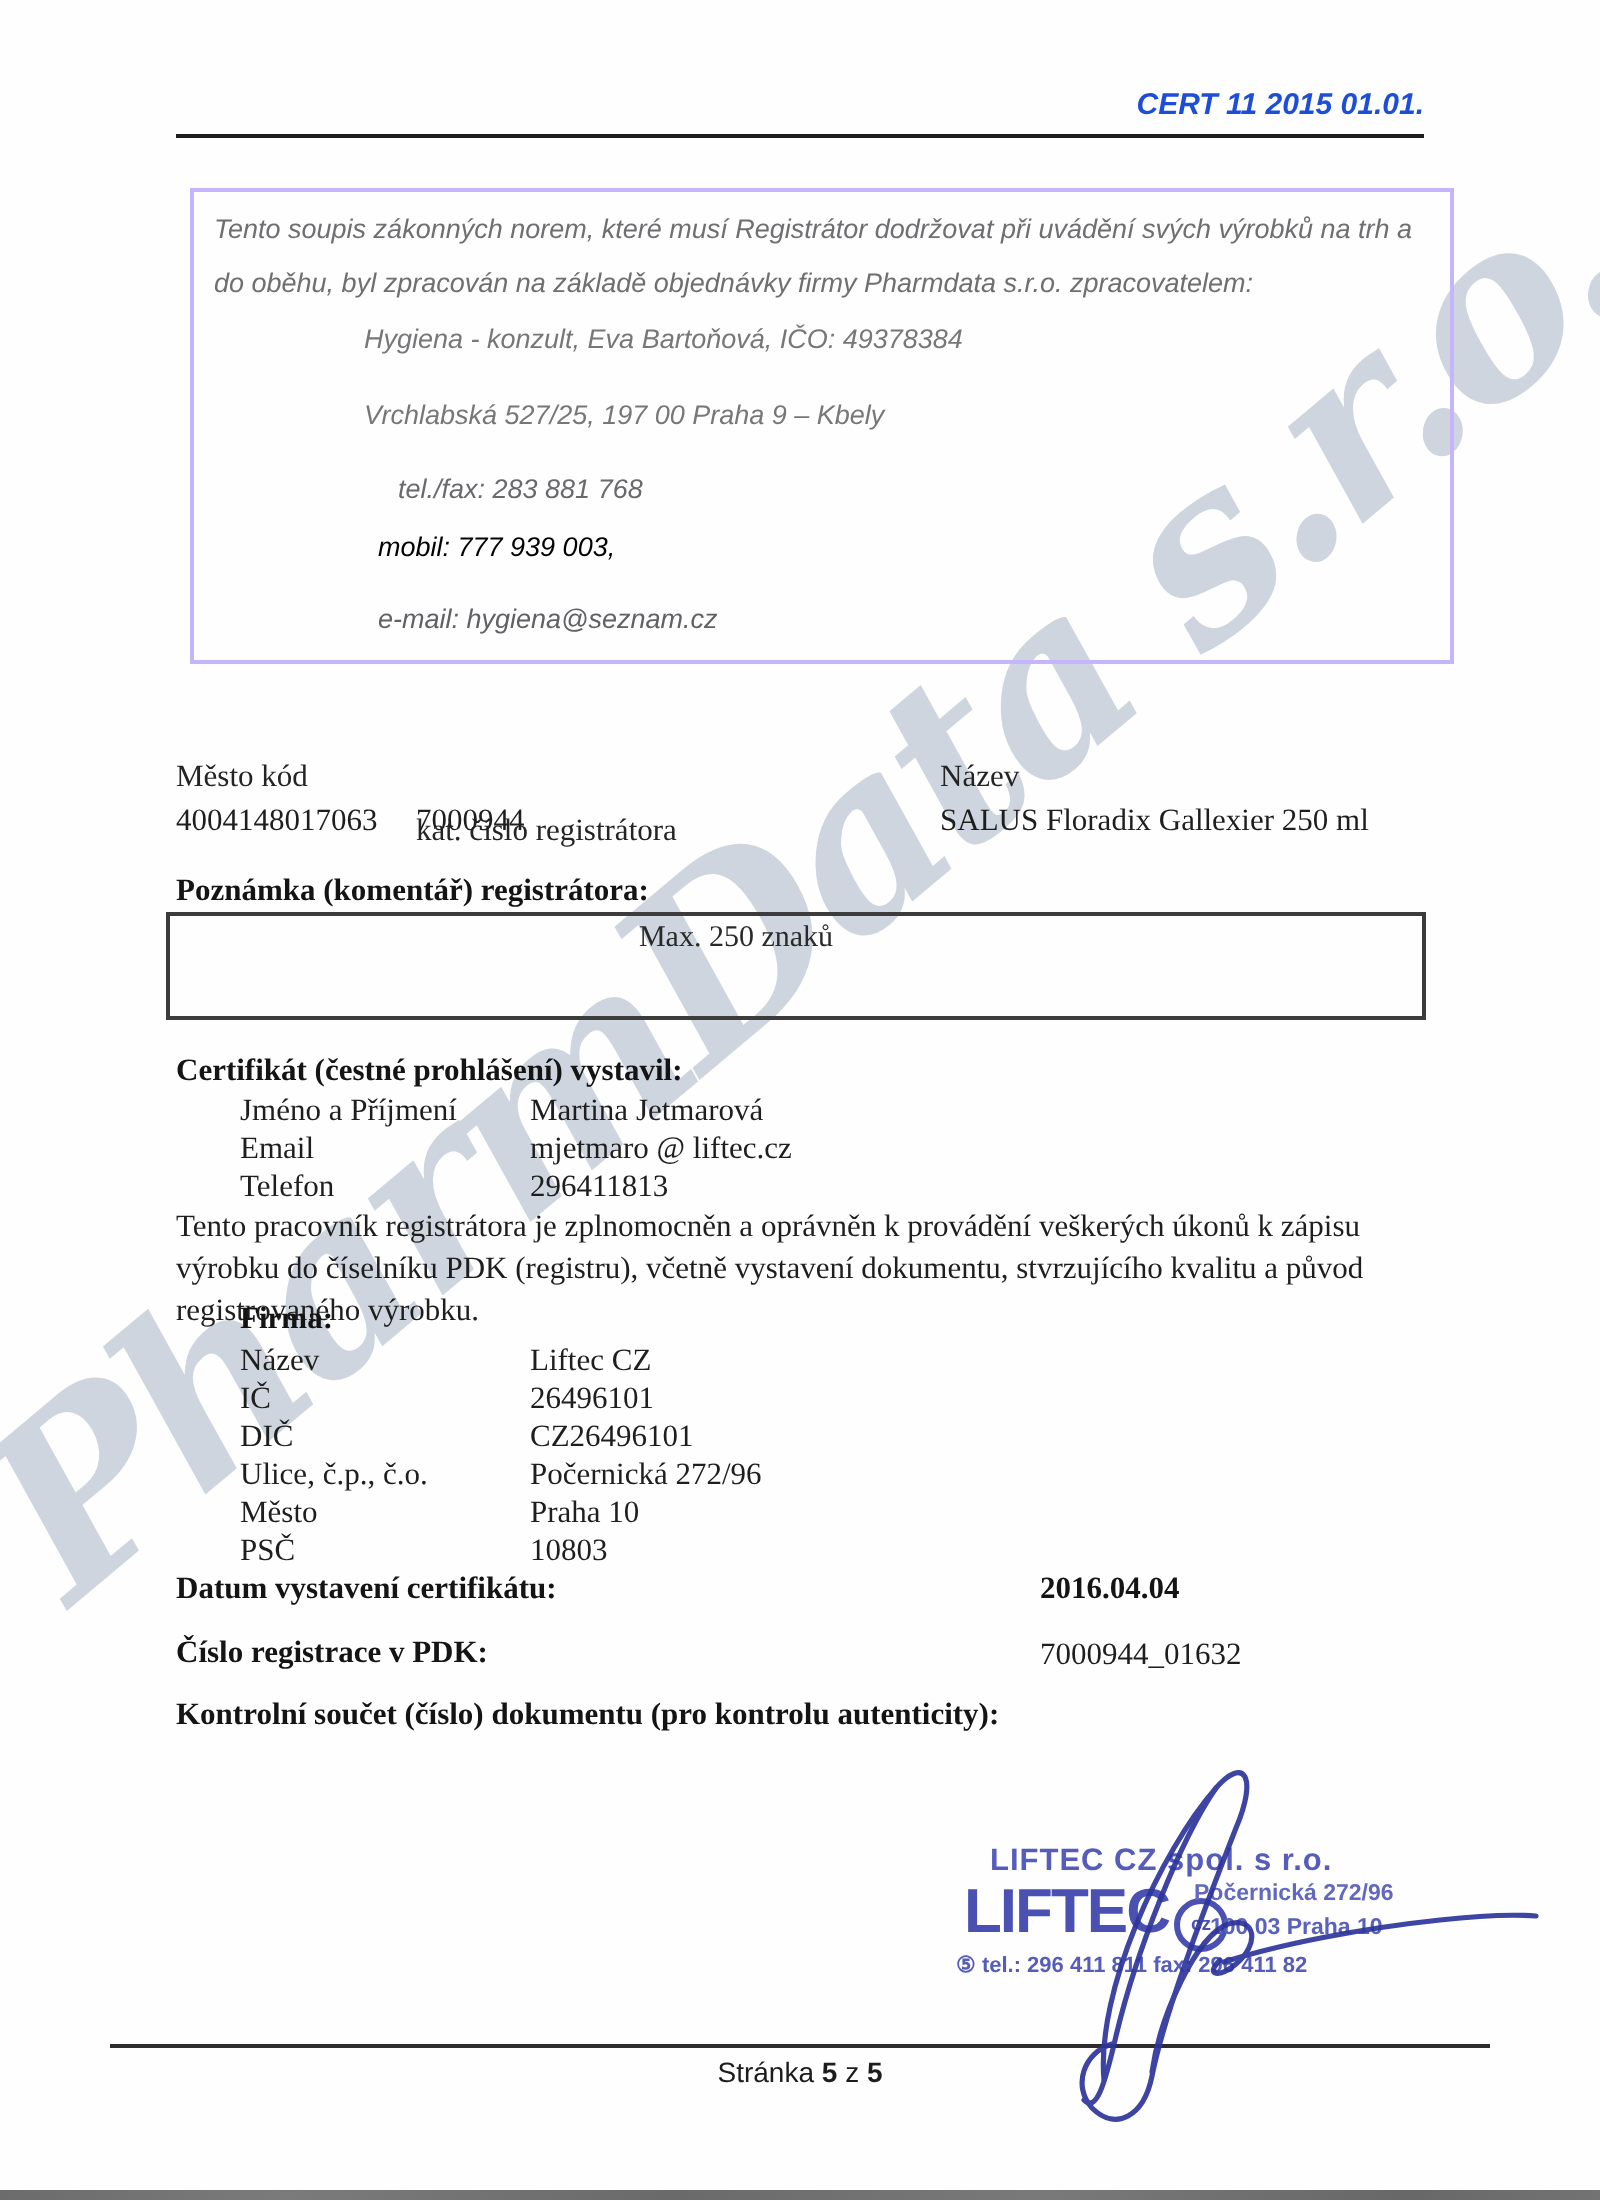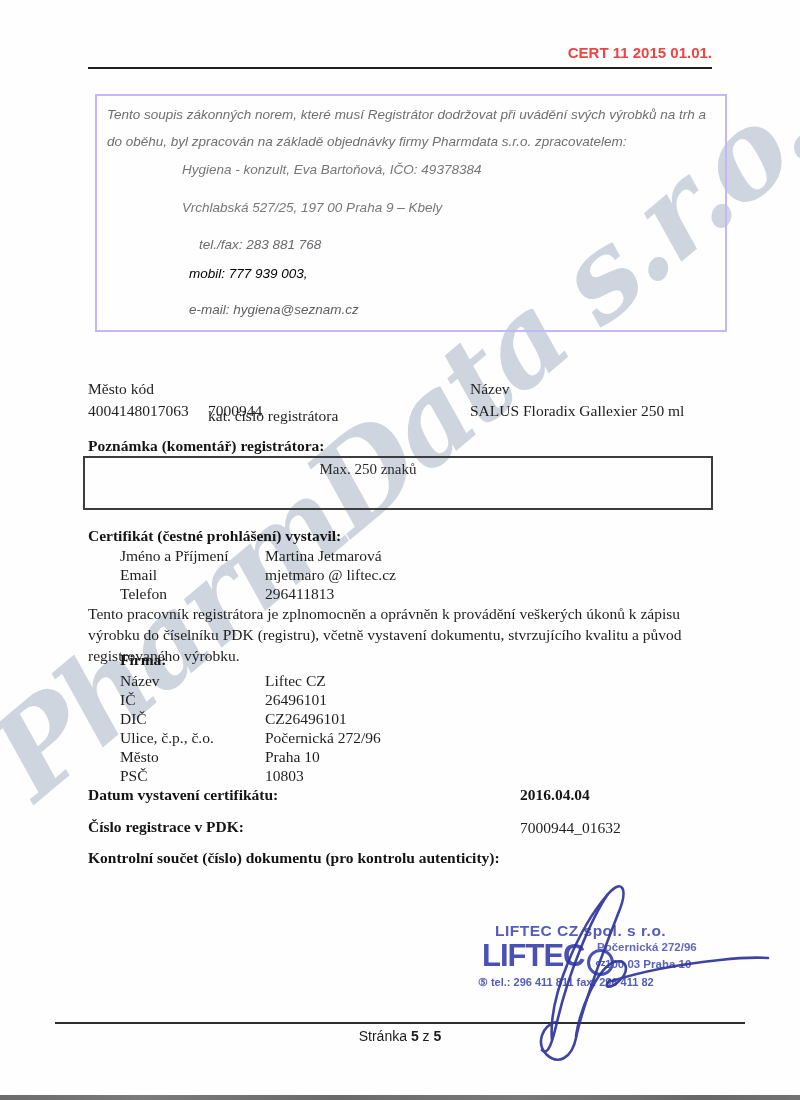--- a/index.html
+++ b/index.html
@@ -13,22 +13,22 @@
     position:absolute; left:402px; top:442px;
     transform:translate(-50%,-50%) rotate(-40deg);
     font-family:"DejaVu Serif", serif; font-style:italic; font-weight:bold;
     font-size:118px; letter-spacing:-5px; white-space:nowrap;
     color:#c6cfda; opacity:.85; z-index:0; user-select:none;
   }
   .layer { position:absolute; inset:0; z-index:1; }
   
   .header-ref {
     position:absolute; top:44px; right:88px;
-    font-family:"Liberation Sans", sans-serif; font-weight:bold;
-    font-size:15px; color:#ef4444;
+    font-family:"Liberation Sans", sans-serif; font-style:italic; font-weight:bold;
+    font-size:15px; color:#1d4ed8;
   }
   .header-line { position:absolute; top:67px; left:88px; width:624px; border-top:2px solid #1f1f1f; }
   
   .info-box {
     position:absolute; left:95px; top:94px; width:628px; height:234px;
     border:2px solid #c4b5fd;
     font-family:"Liberation Sans", sans-serif; font-style:italic;
     color:#6f6f72; font-size:13.5px;
   }
   .ib-par  { position:absolute; left:10px; top:5px; right:8px; line-height:27px; }

